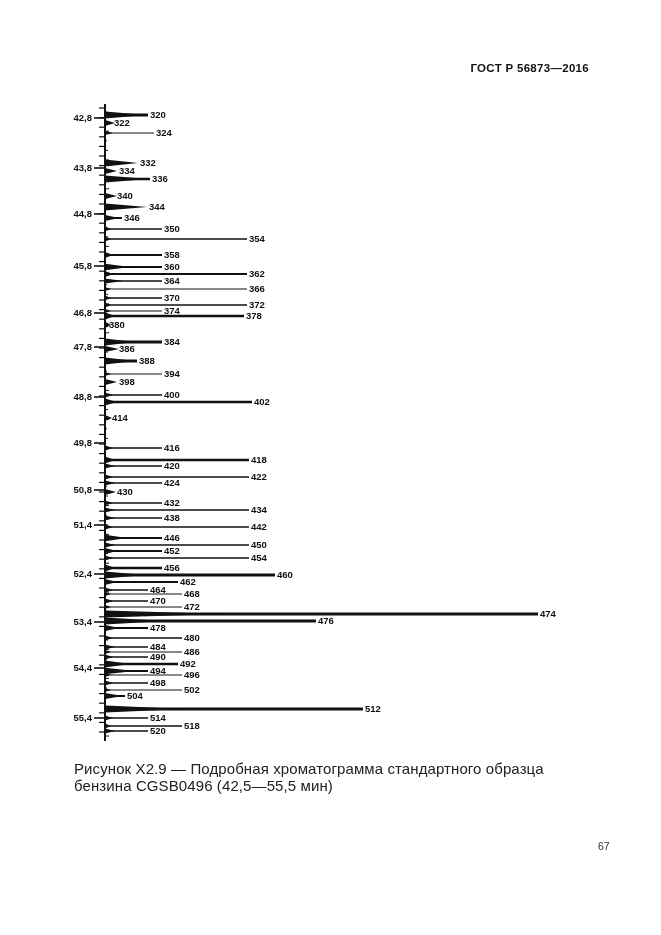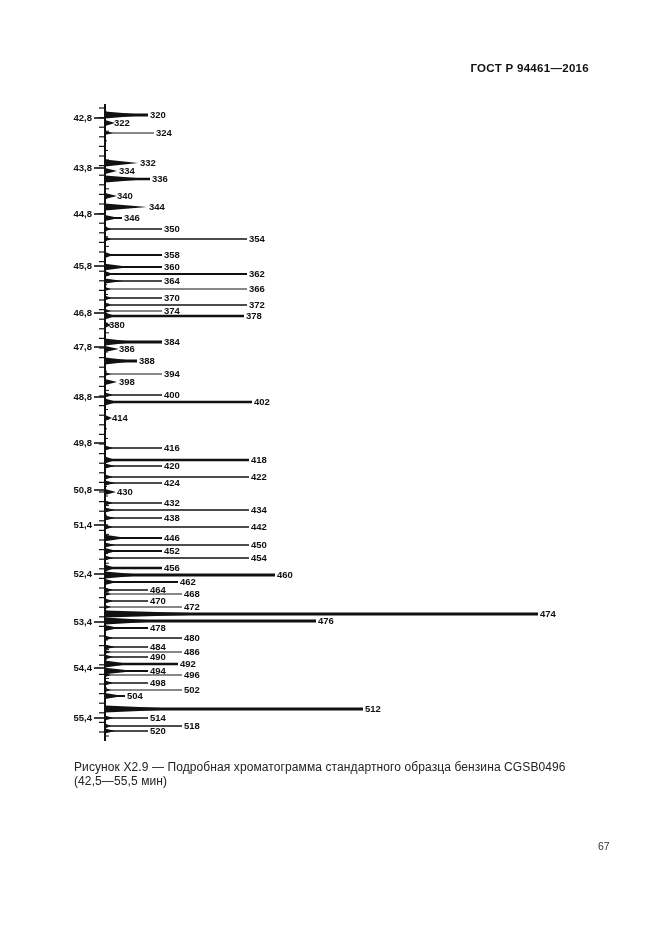--- a/index.html
+++ b/index.html
@@ -17,37 +17,37 @@
     font-size:11.5px;
     font-weight:bold;
     letter-spacing:0.3px;
     color:#111;
   }
   #chromo{position:absolute;left:0;top:90px;}
   .fig-caption{
     position:absolute;
     left:74px;top:760px;
     width:500px;
-    font-size:12px;
+    font-size:15px;
     color:#222;
     letter-spacing:0.1px;
   }
   .page-number{
     position:absolute;
     left:566px;top:840px;
     font-size:10.5px;
     color:#333;
     padding-left:32px;
   }
 </style>
 </head>
 <body>
 
 <div class="page">
-  <div class="doc-header">ГОСТ Р 94461—2016</div>
+  <div class="doc-header">ГОСТ Р 56873—2016</div>
 
   <svg id="chromo" width="661" height="660" viewBox="0 90 661 660">
       <line x1="99" y1="108" x2="105" y2="108" stroke="#111111" stroke-width="1.2"></line>
       <line x1="105" y1="112" x2="107" y2="112" stroke="#111111" stroke-width="1"></line>
       <line x1="99" y1="117.6" x2="105" y2="117.6" stroke="#111111" stroke-width="1.2"></line>
       <line x1="105" y1="121.6" x2="108" y2="121.6" stroke="#111111" stroke-width="1"></line>
       <line x1="99" y1="127.19999999999999" x2="105" y2="127.19999999999999" stroke="#111111" stroke-width="1.2"></line>
       <line x1="105" y1="131.2" x2="109" y2="131.2" stroke="#111111" stroke-width="1"></line>
       <line x1="99" y1="136.79999999999998" x2="105" y2="136.79999999999998" stroke="#111111" stroke-width="1.2"></line>
       <line x1="105" y1="140.79999999999998" x2="107" y2="140.79999999999998" stroke="#111111" stroke-width="1"></line>

